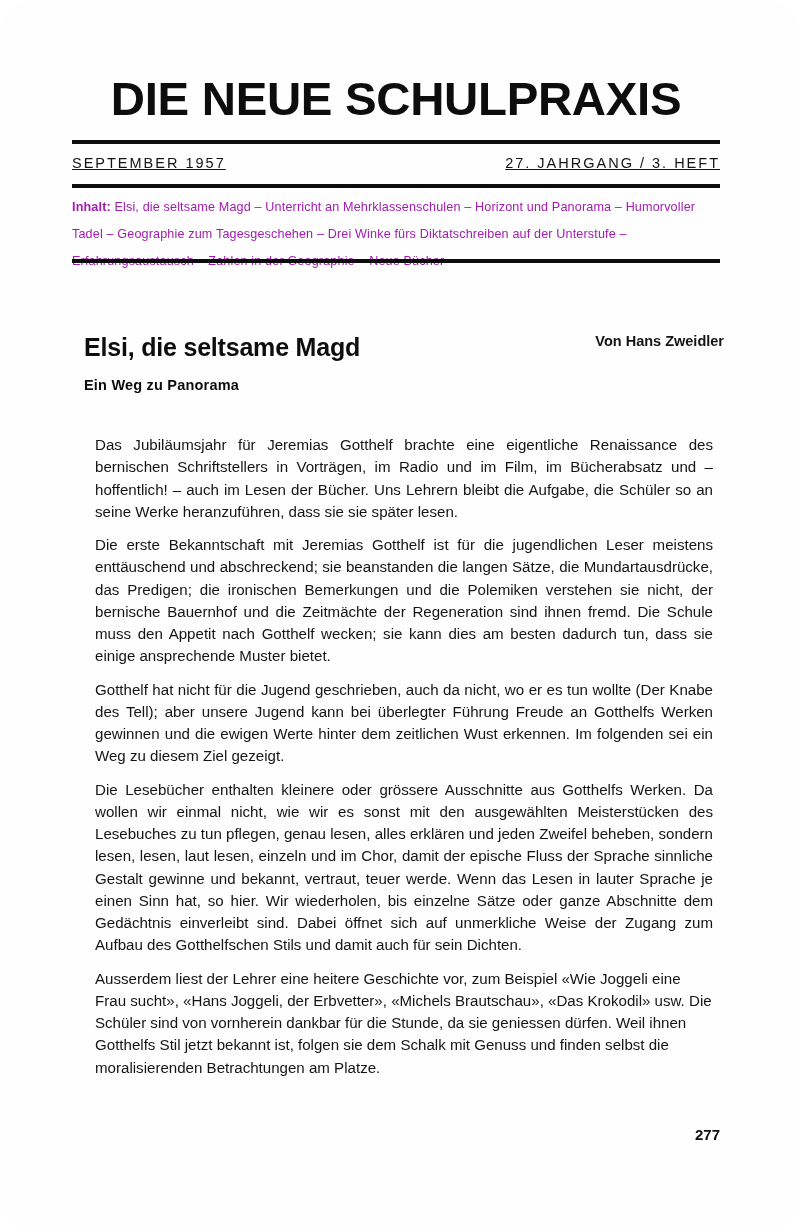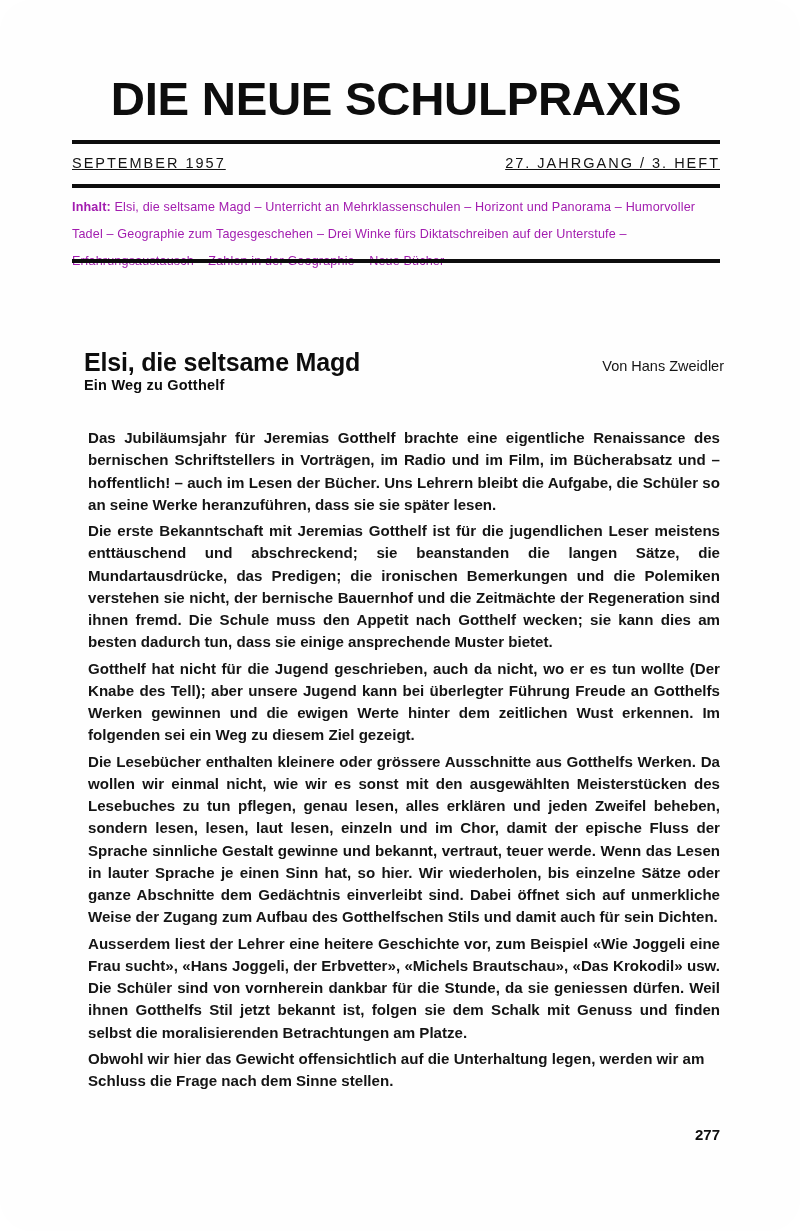--- a/index.html
+++ b/index.html
@@ -72,40 +72,39 @@
     line-height: 27px;
     color: #a21caf;
     letter-spacing: 0.15px;
   }
   .contents b { font-weight: bold; }
 
   
   .article-head {
     position: absolute;
     left: 84px;
-    top: 348px;
+    top: 333px;
     width: 640px;
     display: flex;
-    align-items: center;
+    align-items: flex-start;
     justify-content: space-between;
   }
   .article-title {
     font-size: 25px;
     font-weight: bold;
     letter-spacing: -0.2px;
     color: #0d0d0d;
     white-space: nowrap;
   }
   .article-author {
     font-size: 14.5px;
-    font-weight: normal;
+    font-weight: bold;
     color: #141414;
     white-space: nowrap;
     padding-bottom: 2px;
-    margin-top: 9px;
   }
   .article-sub {
     position: absolute;
     left: 84px;
     top: 377px;
     font-size: 14.5px;
     font-weight: bold;
     letter-spacing: 0.2px;
     color: #0d0d0d;
   }
@@ -115,24 +114,23 @@
     position: absolute;
     left: 84px;
     top: 423px;
     width: 640px;
     font-size: 15.1px;
     line-height: 22.25px;
     color: #141414;
     text-align: justify;
   }
   .body p {
-    margin: 4px;
+    margin: 11px;
     text-align: justify;
     text-justify: inter-word;
-    font-weight: bold;
   }
   .body p:last-child { text-align: left; }
 
   
   .pagenum {
     position: absolute;
     left: 72px;
     top: 1126px;
     width: 648px;
     text-align: right;
@@ -159,26 +157,25 @@
 
   <div class="contents"><b>Inhalt:</b><span> Elsi, die seltsame Magd – Unterricht an Mehrklassenschulen – Horizont und Panorama – Humorvoller Tadel – Geographie zum Tagesgeschehen – Drei Winke fürs Diktatschreiben auf der Unterstufe – Erfahrungsaustausch – Zahlen in der Geographie – Neue Bücher</span></div>
 
   <div class="rule rule-3"></div>
 
   <div class="article-head">
     <div class="article-title">Elsi, die seltsame Magd</div>
     <div class="article-author">Von Hans Zweidler</div>
   </div>
 
-  <div class="article-sub">Ein Weg zu Gotthelf</div>
+  <div class="article-sub">Ein Weg zu Panorama</div>
 
   <div class="body">
     <p>Das Jubiläumsjahr für Jeremias Gotthelf brachte eine eigentliche Renaissance des bernischen Schriftstellers in Vorträgen, im Radio und im Film, im Bücherabsatz und – hoffentlich! – auch im Lesen der Bücher. Uns Lehrern bleibt die Aufgabe, die Schüler so an seine Werke heranzuführen, dass sie sie später lesen.</p>
     <p>Die erste Bekanntschaft mit Jeremias Gotthelf ist für die jugendlichen Leser meistens enttäuschend und abschreckend; sie beanstanden die langen Sätze, die Mundartausdrücke, das Predigen; die ironischen Bemerkungen und die Polemiken verstehen sie nicht, der bernische Bauernhof und die Zeitmächte der Regeneration sind ihnen fremd. Die Schule muss den Appetit nach Gotthelf wecken; sie kann dies am besten dadurch tun, dass sie einige ansprechende Muster bietet.</p>
     <p>Gotthelf hat nicht für die Jugend geschrieben, auch da nicht, wo er es tun wollte (Der Knabe des Tell); aber unsere Jugend kann bei überlegter Führung Freude an Gotthelfs Werken gewinnen und die ewigen Werte hinter dem zeitlichen Wust erkennen. Im folgenden sei ein Weg zu diesem Ziel gezeigt.</p>
     <p>Die Lesebücher enthalten kleinere oder grössere Ausschnitte aus Gotthelfs Werken. Da wollen wir einmal nicht, wie wir es sonst mit den ausgewählten Meisterstücken des Lesebuches zu tun pflegen, genau lesen, alles erklären und jeden Zweifel beheben, sondern lesen, lesen, laut lesen, einzeln und im Chor, damit der epische Fluss der Sprache sinnliche Gestalt gewinne und bekannt, vertraut, teuer werde. Wenn das Lesen in lauter Sprache je einen Sinn hat, so hier. Wir wiederholen, bis einzelne Sätze oder ganze Abschnitte dem Gedächtnis einverleibt sind. Dabei öffnet sich auf unmerkliche Weise der Zugang zum Aufbau des Gotthelfschen Stils und damit auch für sein Dichten.</p>
     <p>Ausserdem liest der Lehrer eine heitere Geschichte vor, zum Beispiel «Wie Joggeli eine Frau sucht», «Hans Joggeli, der Erbvetter», «Michels Brautschau», «Das Krokodil» usw. Die Schüler sind von vornherein dankbar für die Stunde, da sie geniessen dürfen. Weil ihnen Gotthelfs Stil jetzt bekannt ist, folgen sie dem Schalk mit Genuss und finden selbst die moralisierenden Betrachtungen am Platze.</p>
-    <p>Obwohl wir hier das Gewicht offensichtlich auf die Unterhaltung legen, werden wir am Schluss die Frage nach dem Sinne stellen.</p>
   </div>
 
   <div class="pagenum">277</div>
 
 </div>
 
 </body></html>

